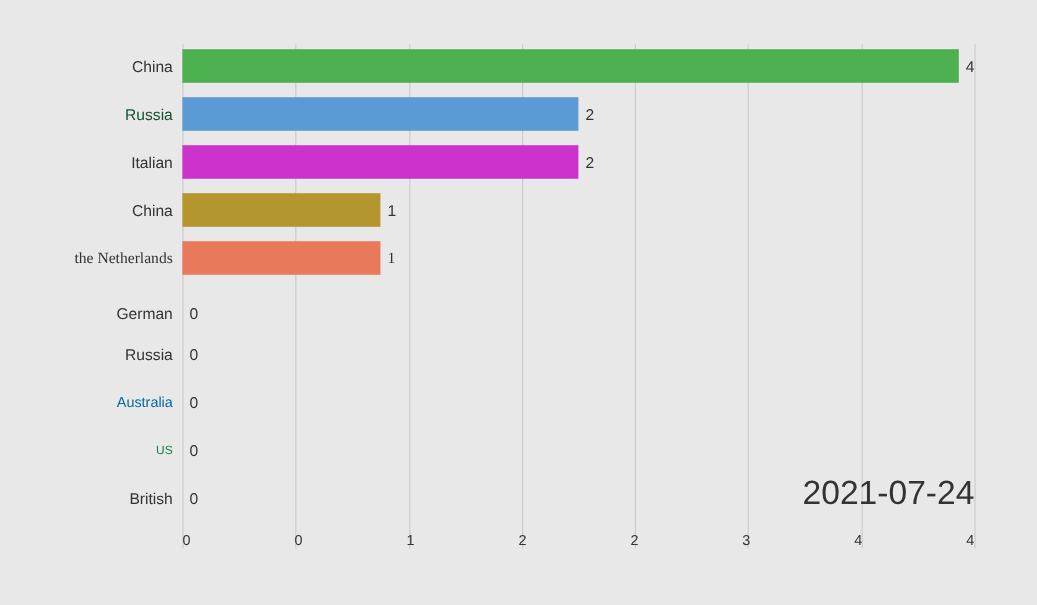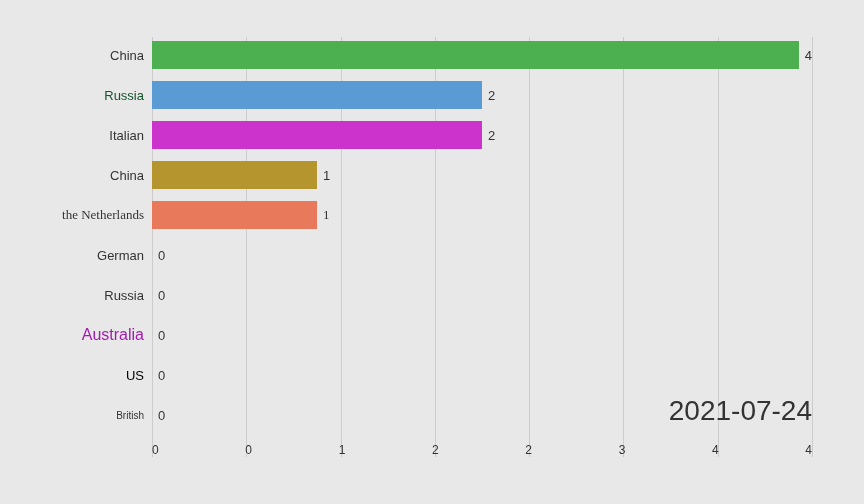--- a/index.html
+++ b/index.html
@@ -107,50 +107,50 @@
           </div>
         </div>
         <div style="position: relative; display: flex; align-items: center; height: 36px; margin-bottom: 4px;">
           <div style="position: relative; display: flex; align-items: center; width: 100%; font-family: Liberation Serif, serif;">
             <span style="position: absolute; right: calc(100% + 8px); text-align: right; font-size: 13px; color: rgb(51, 51, 51); white-space: nowrap; width: 120px;">the Netherlands</span>
             <div style="height: 28px; width: 25%; background: rgb(232, 121, 90); min-width: 2px; transition: none;"></div>
             <span style="margin-left: 6px; font-size: 13px; color: rgb(51, 51, 51);">1</span>
           </div>
         </div>
         <div style="position: relative; display: flex; align-items: center; height: 36px; margin-bottom: 4px;">
-          <div style="position: relative; display: flex; align-items: center; width: 100%;">
+          <div style="position: relative; display: flex; align-items: flex-end; width: 100%;">
             <span style="position: absolute; right: calc(100% + 8px); text-align: right; font-size: 13px; color: rgb(51, 51, 51); white-space: nowrap; width: 120px;">German</span>
             <div style="height: 28px; width: 0%; background: rgb(170, 170, 170); min-width: 0px; transition: none;"></div>
             <span style="margin-left: 6px; font-size: 13px; color: rgb(51, 51, 51);">0</span>
           </div>
         </div>
         <div style="position: relative; display: flex; align-items: center; height: 36px; margin-bottom: 4px;">
           <div style="position: relative; display: flex; align-items: center; width: 100%;">
             <span style="position: absolute; right: calc(100% + 8px); text-align: right; font-size: 13px; color: rgb(51, 51, 51); white-space: nowrap; width: 120px;">Russia</span>
             <div style="height: 28px; width: 0%; background: rgb(170, 170, 170); min-width: 0px; transition: none;"></div>
             <span style="margin-left: 6px; font-size: 13px; color: rgb(51, 51, 51);">0</span>
           </div>
         </div>
         <div style="position: relative; display: flex; align-items: center; height: 36px; margin-bottom: 4px;">
           <div style="position: relative; display: flex; align-items: center; width: 100%;">
-            <span style="position: absolute; right: calc(100% + 8px); text-align: right; font-size: 16px; color: #a21caf; white-space: nowrap; width: 120px;">Australia</span>
+            <span style="position: absolute; right: calc(100% + 8px); text-align: right; font-size: 12px; color: #0369a1; white-space: nowrap; width: 120px;">Australia</span>
             <div style="height: 28px; width: 0%; background: rgb(170, 170, 170); min-width: 0px; transition: none;"></div>
             <span style="margin-left: 6px; font-size: 13px; color: rgb(51, 51, 51);">0</span>
           </div>
         </div>
         <div style="position: relative; display: flex; align-items: center; height: 36px; margin-bottom: 4px;">
           <div style="position: relative; display: flex; align-items: center; width: 100%;">
-            <span style="position: absolute; right: calc(100% + 8px); text-align: right; font-size: 13px; color: #000000; white-space: nowrap; width: 120px;">US</span>
+            <span style="position: absolute; right: calc(100% + 8px); text-align: right; font-size: 10px; color: #15803d; white-space: nowrap; width: 120px;">US</span>
             <div style="height: 28px; width: 0%; background: rgb(170, 170, 170); min-width: 0px; transition: none;"></div>
             <span style="margin-left: 6px; font-size: 13px; color: rgb(51, 51, 51);">0</span>
           </div>
         </div>
         <div style="position: relative; display: flex; align-items: center; height: 36px; margin-bottom: 4px;">
           <div style="position: relative; display: flex; align-items: center; width: 100%;">
-            <span style="position: absolute; right: calc(100% + 8px); text-align: right; font-size: 10px; color: rgb(51, 51, 51); white-space: nowrap; width: 120px;">British</span>
+            <span style="position: absolute; right: calc(100% + 8px); text-align: right; font-size: 13px; color: rgb(51, 51, 51); white-space: nowrap; width: 120px;">British</span>
             <div style="height: 28px; width: 0%; background: rgb(170, 170, 170); min-width: 0px; transition: none;"></div>
             <span style="margin-left: 6px; font-size: 13px; color: rgb(51, 51, 51);">0</span>
           </div>
         </div>
       </div>
 
     <div class="x-axis">
       <span>0</span>
       <span>0</span>
       <span>1</span>

